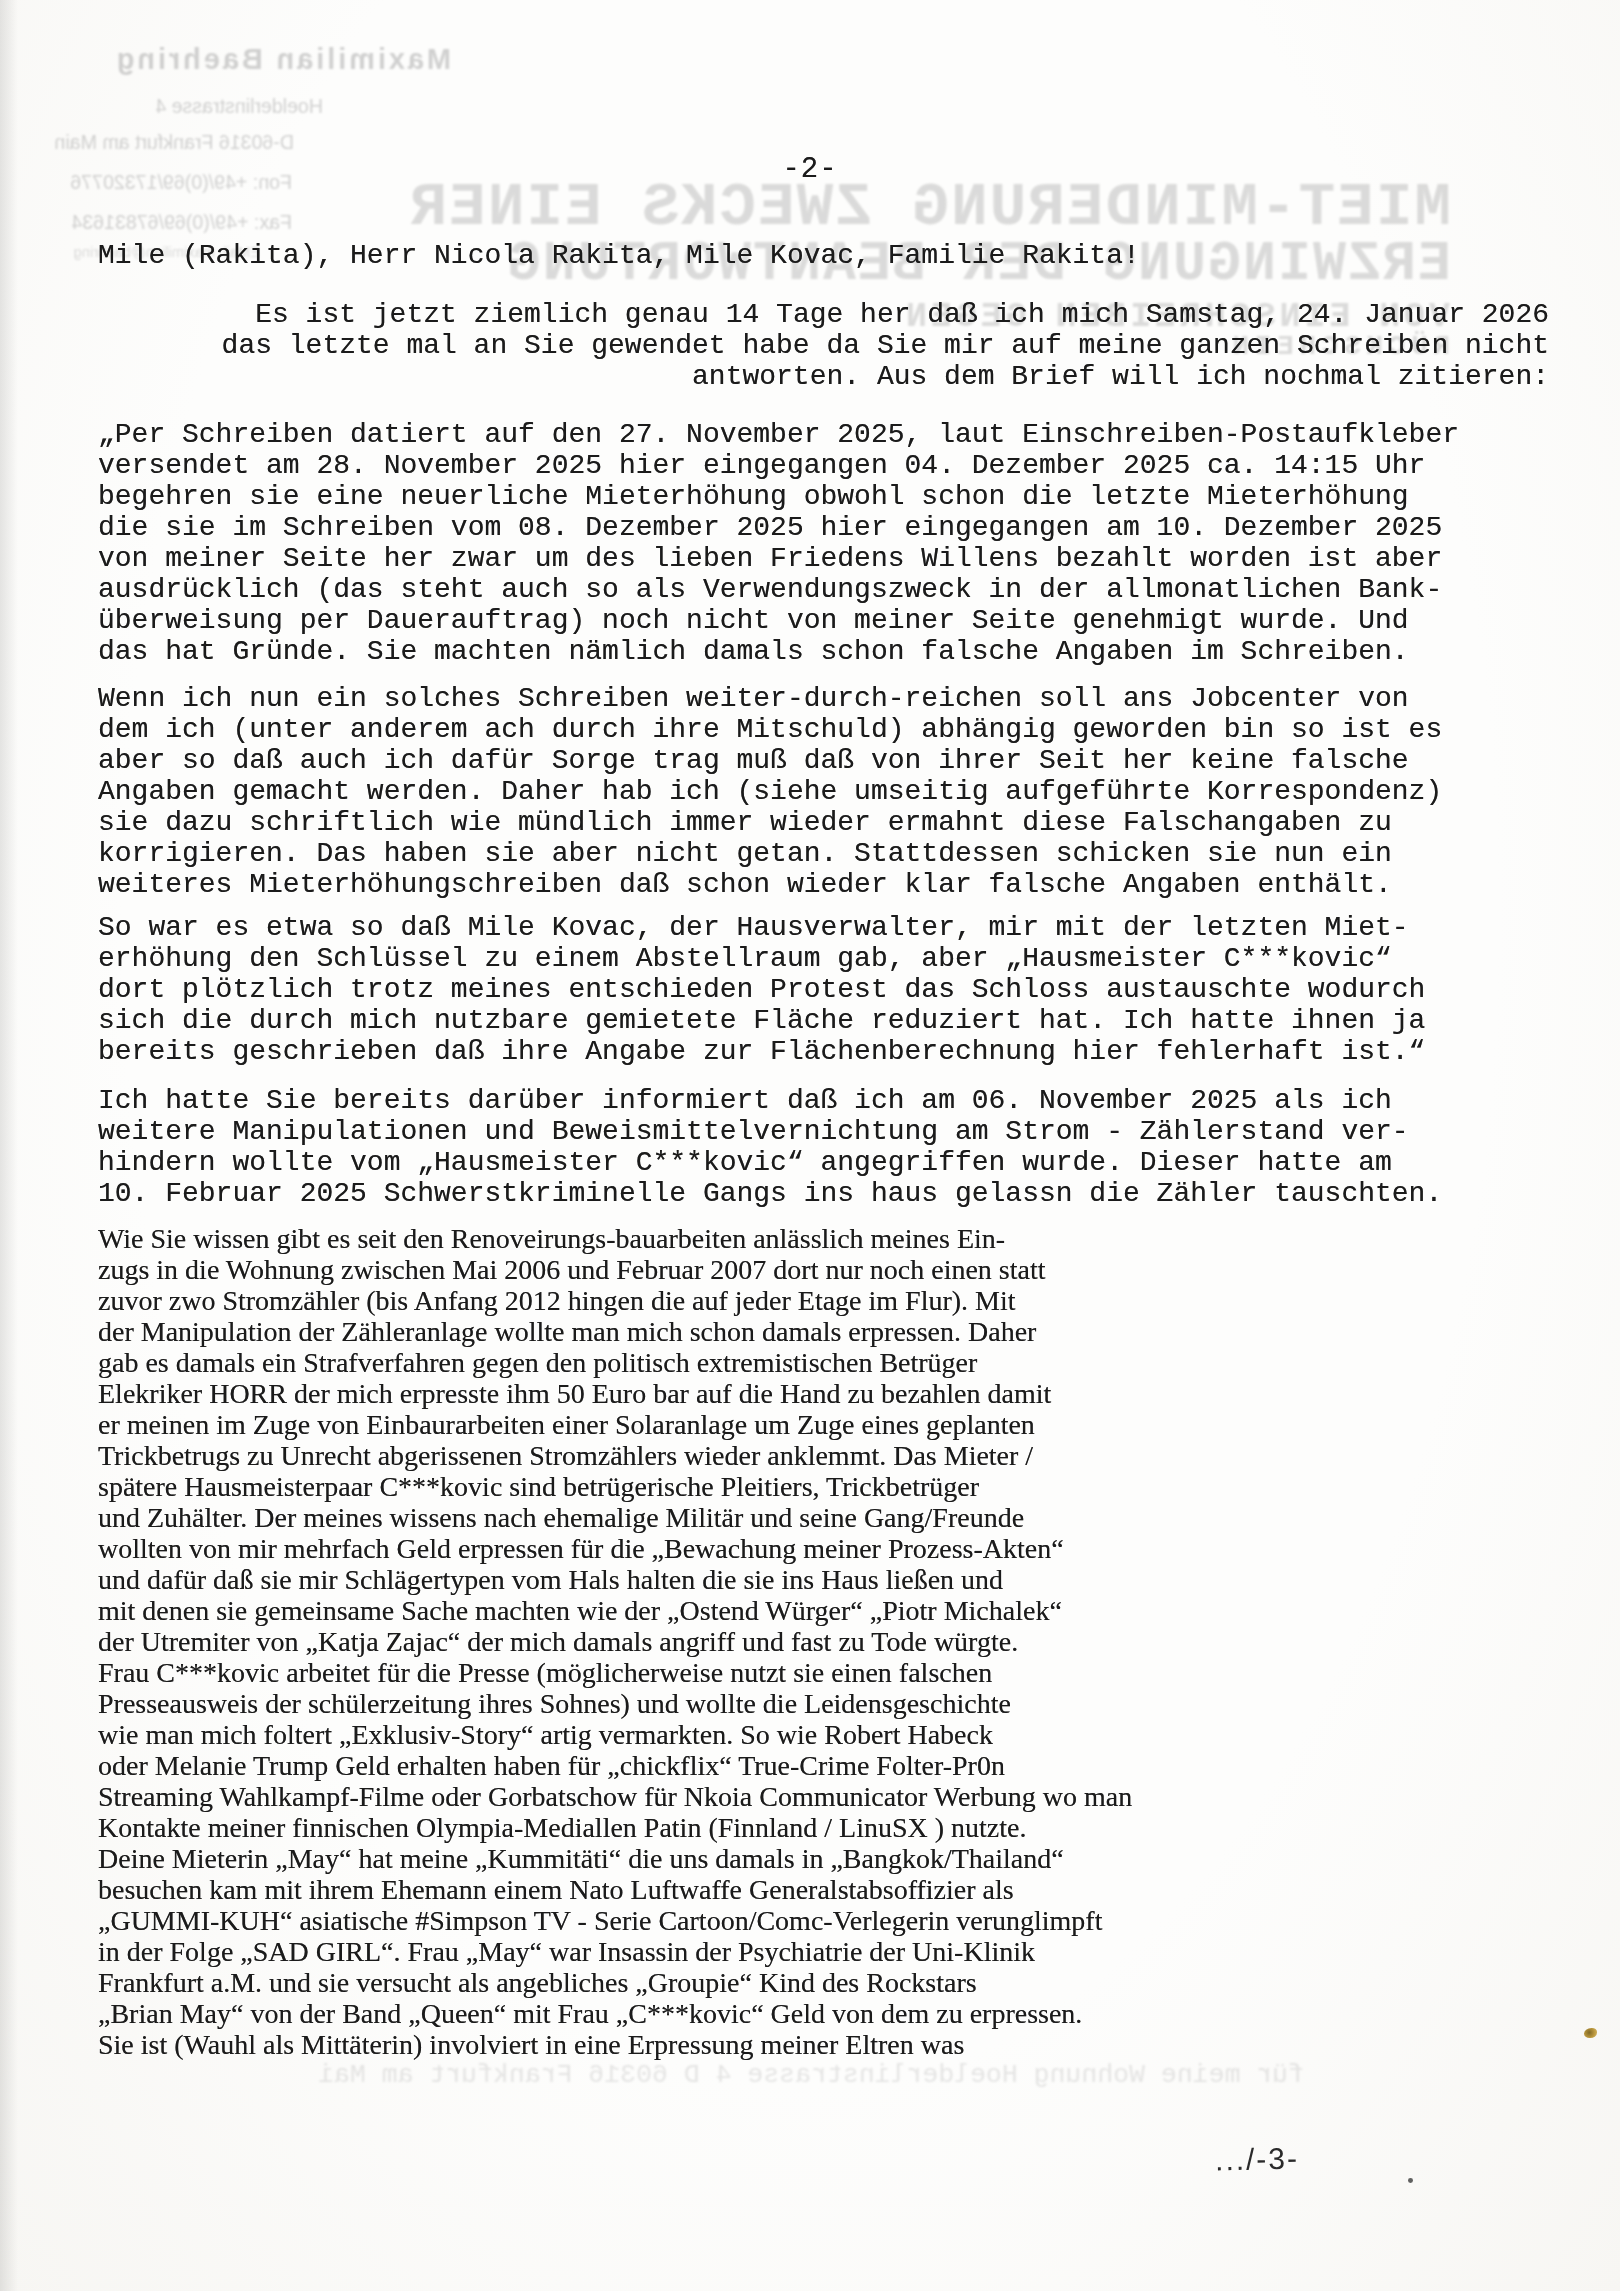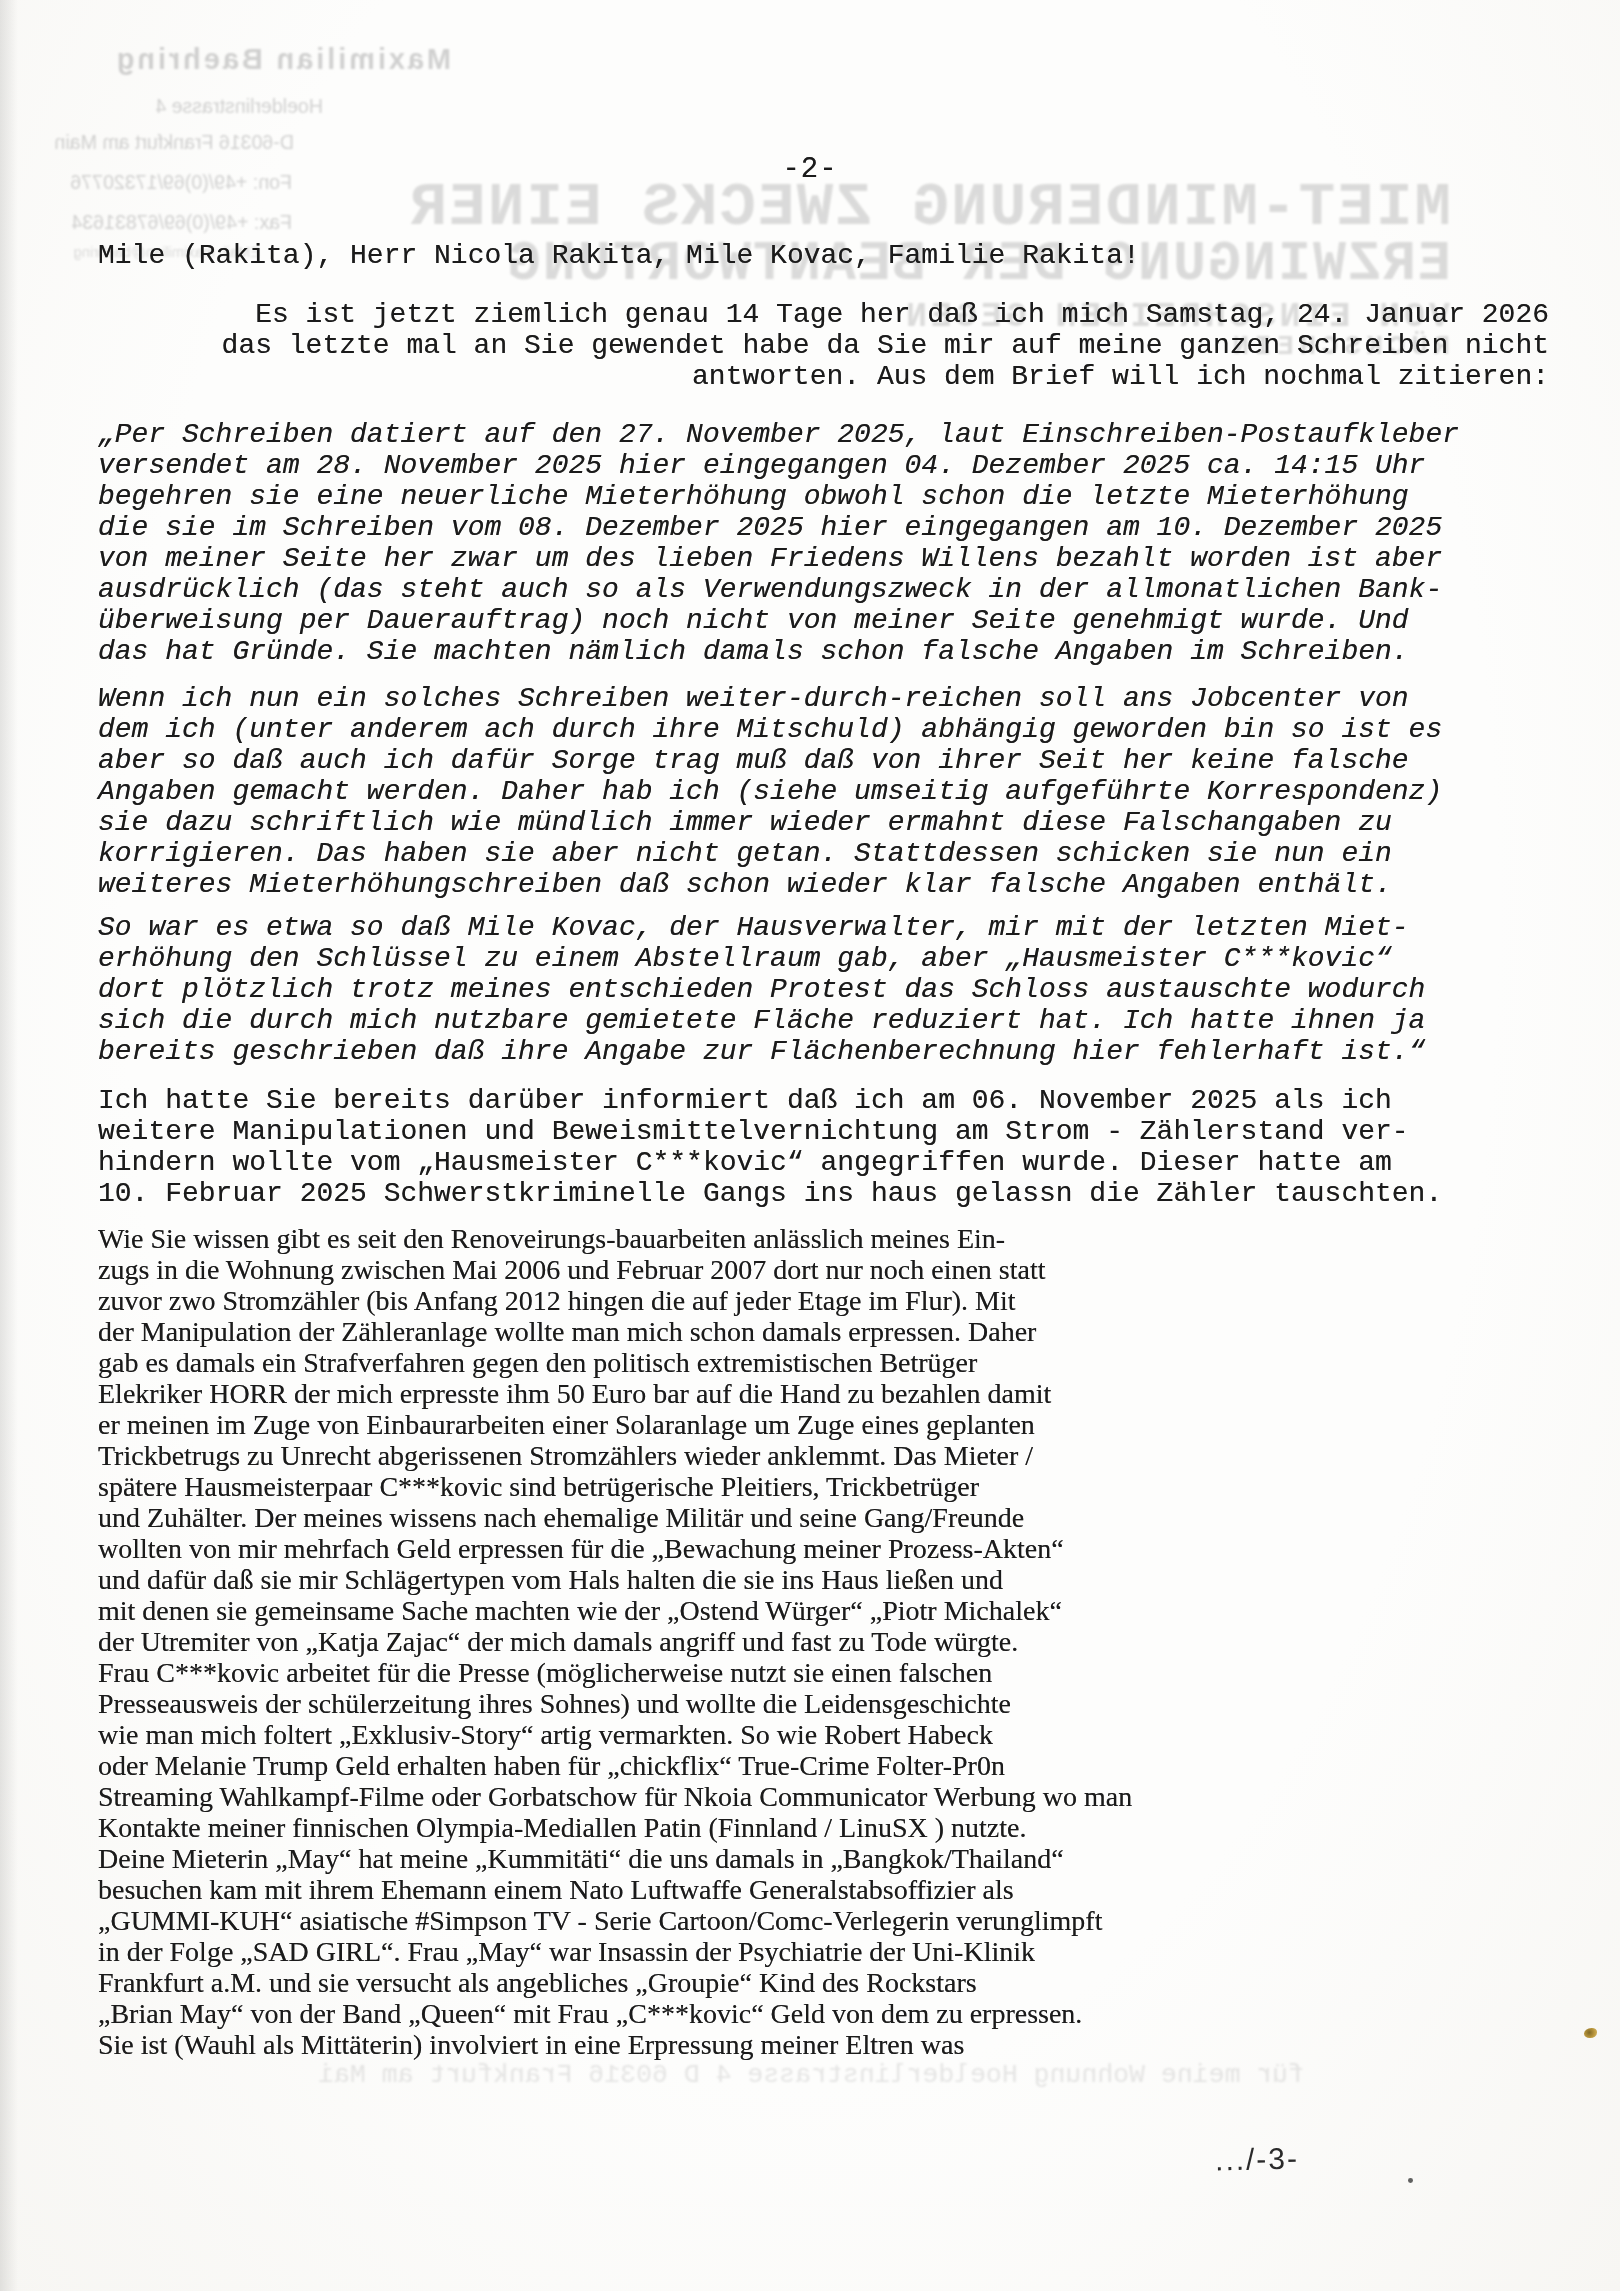--- a/index.html
+++ b/index.html
@@ -18,21 +18,21 @@
     position:absolute;
     left:98px;
     width:1451px;
     font-size:28px;
     line-height:31px;
     white-space:pre-line;
     letter-spacing:0px;
     color:#1b1b1b;
     text-shadow:0 0 0.5px rgba(20,20,20,.6);
   }
-  .italic{font-style:italic;}
+  .italic{}
   .pagenum{
     position:absolute;top:153px;left:0;width:1620px;
     text-align:center;
     font-size:29px;letter-spacing:1px;
     color:#1b1b1b;
     text-shadow:0 0 0.5px rgba(20,20,20,.6);
   }
   .footer{
     position:absolute;top:2141px;left:1215px;width:196px;
     font-family:"Liberation Sans","DejaVu Sans",sans-serif;

